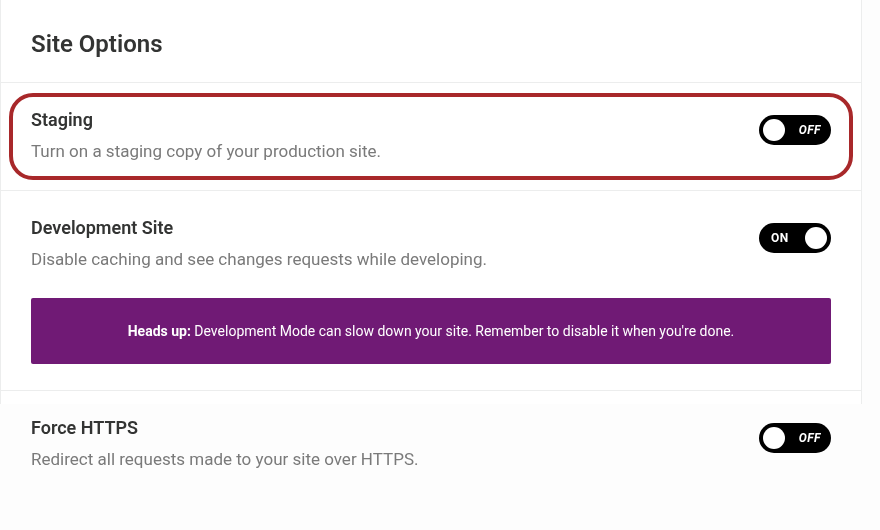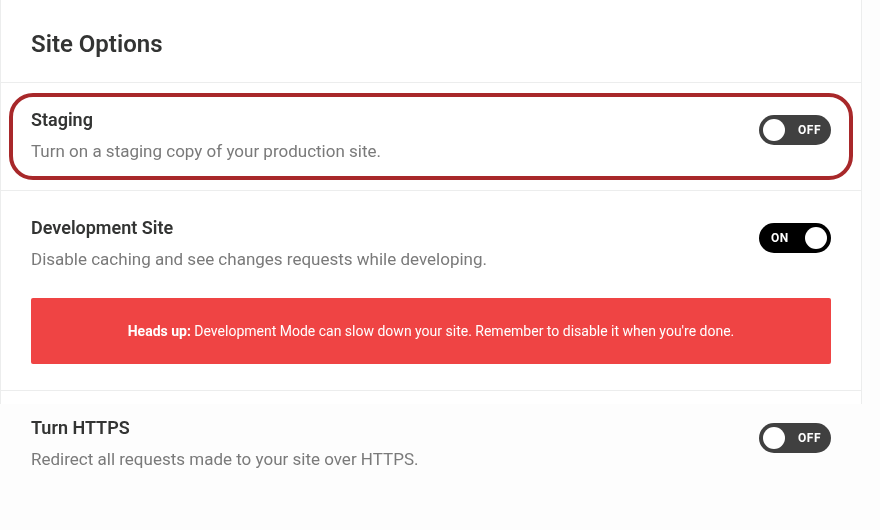--- a/index.html
+++ b/index.html
@@ -65,21 +65,21 @@
     width: 72px;
     height: 30px;
     border-radius: 15px;
     position: relative;
     cursor: pointer;
     flex-shrink: 0;
     display: flex;
     align-items: center;
     margin-top: 6px;
   }
-  .toggle.off { background: #404040; justify-content: flex-start; }
+  .toggle.off { background: #000000; justify-content: flex-start; font-style: italic; }
   .toggle.on  { background: #000000; justify-content: flex-end; }
   .toggle .knob {
     width: 22px;
     height: 22px;
     background: #ffffff;
     border-radius: 50%;
     position: absolute;
     top: 4px;
   }
   .toggle.off .knob { left: 4px; }
@@ -88,21 +88,21 @@
     color: #ffffff;
     font-size: 12px;
     font-weight: 700;
     letter-spacing: 0.5px;
     position: absolute;
   }
   .toggle.off .lbl { right: 10px; }
   .toggle.on  .lbl { left: 12px; }
   .notice {
     margin-top: 26px;
-    background: #ef4444;
+    background: #701a75;
     color: #ffffff;
     text-align: center;
     padding: 22px 96px;
     font-size: 14px;
     border-radius: 2px;
     line-height: 1.6;
   }
   .notice b { font-weight: 700; }
 </style>
 </head>
@@ -139,21 +139,21 @@
       </div>
     </div>
     <div class="notice">
       <b>Heads up:</b><span> Development Mode can slow down your site. Remember to disable it when you're done.</span>
     </div>
   </div>
 
   <div class="section" style="border-bottom:none;">
     <div class="section-row">
       <div class="section-text">
-        <div class="section-title">Turn HTTPS</div>
+        <div class="section-title">Force HTTPS</div>
         <div class="section-desc">Redirect all requests made to your site over HTTPS.</div>
       </div>
       <div class="toggle off">
         <span class="knob"></span>
         <span class="lbl">OFF</span>
       </div>
     </div>
   </div>
 
 </div>

